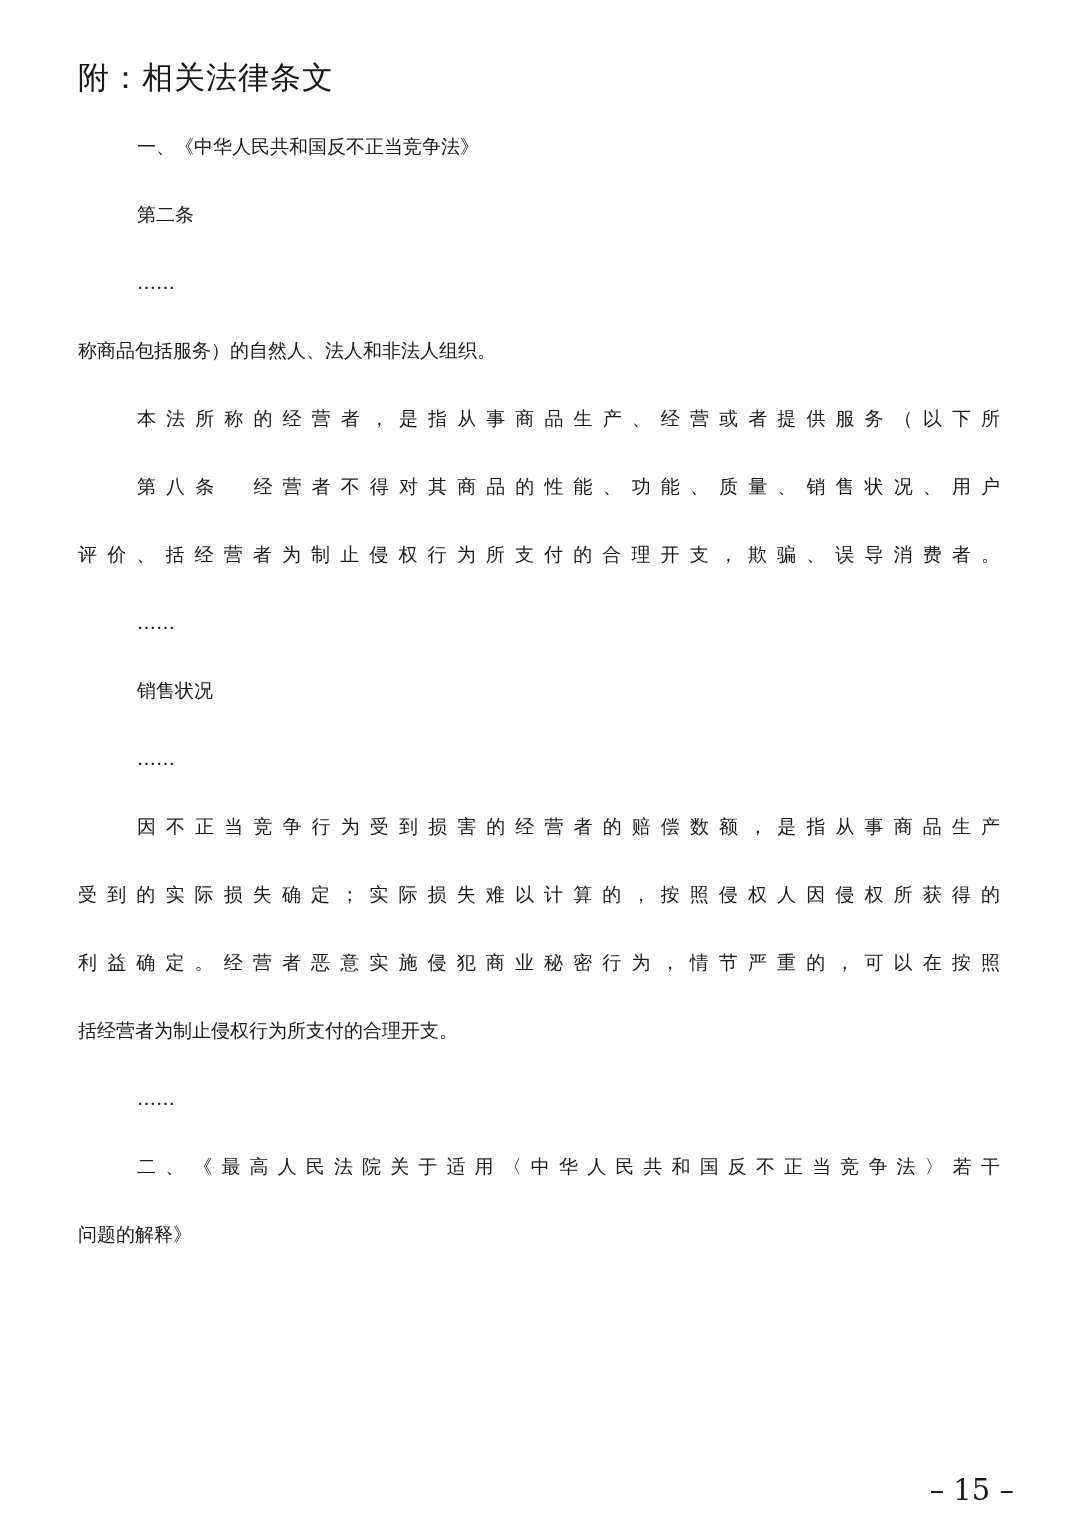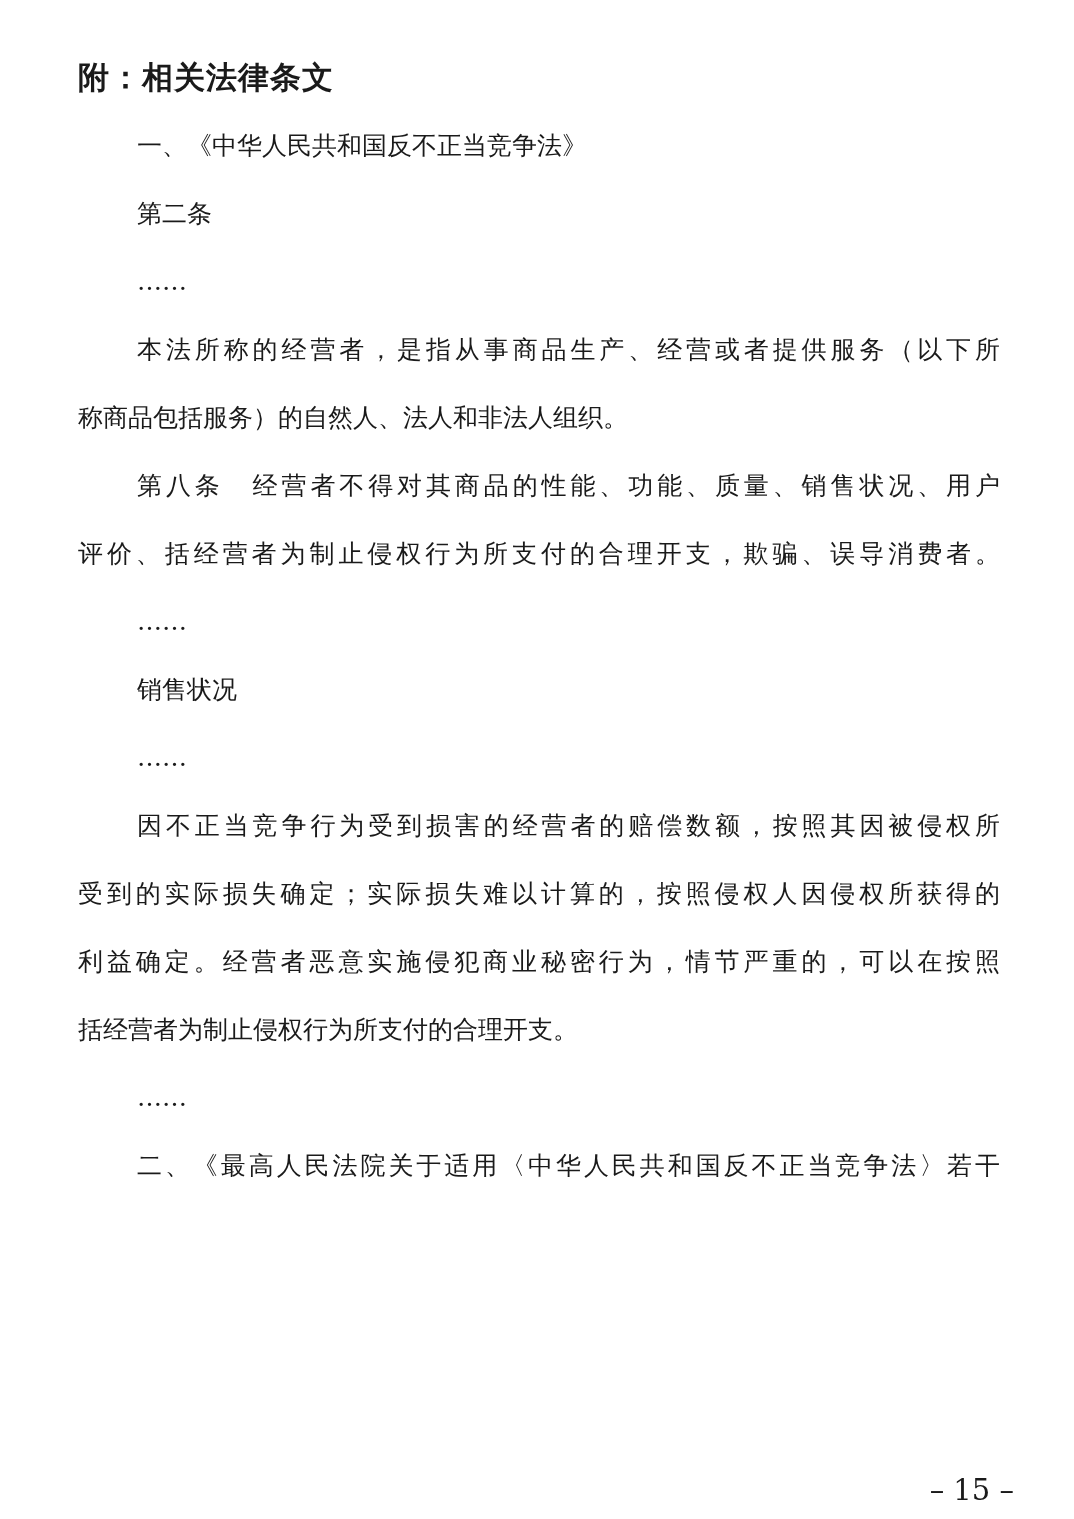--- a/index.html
+++ b/index.html
@@ -19,30 +19,30 @@
   .content {
     position: absolute;
     top: 44px;
     left: 78px;
     width: 922px;
   }
   .doc-heading {
     height: 68px;
     line-height: 68px;
     font-family: "Liberation Sans", "DejaVu Sans", sans-serif;
-    font-weight: bold;
+    font-weight: normal;
     font-size: 31px;
     letter-spacing: 1px;
     white-space: nowrap;
   }
   .line {
     height: 68px;
     line-height: 68px;
     font-family: "DejaVu Serif", "Liberation Serif", serif;
-    font-size: 25px;
+    font-size: 19px;
     white-space: nowrap;
   }
   .indent {
     text-indent: 59px;
   }
   .fill {
     white-space: normal;
     text-align: justify;
     text-align-last: justify;
     text-justify: inter-character;
@@ -60,29 +60,30 @@
 </head>
 <body>
 
 <div class="page">
   <div class="content">
     <div class="doc-heading">附：相关法律条文</div>
 
     <div class="line indent">一、《中华人民共和国反不正当竞争法》</div>
     <div class="line indent">第二条</div>
     <div class="line indent">……</div>
+    <div class="line">称商品包括服务）的自然人、法人和非法人组织。</div>
     <div class="line indent fill">本法所称的经营者，是指从事商品生产、经营或者提供服务（以下所</div>
-    <div class="line">称商品包括服务）的自然人、法人和非法人组织。</div>
     <div class="line indent fill">第八条　经营者不得对其商品的性能、功能、质量、销售状况、用户</div>
     <div class="line fill">评价、括经营者为制止侵权行为所支付的合理开支，欺骗、误导消费者。</div>
     <div class="line indent">……</div>
     <div class="line indent">销售状况</div>
     <div class="line indent">……</div>
-    <div class="line indent fill">因不正当竞争行为受到损害的经营者的赔偿数额，按照其因被侵权所</div>
+    <div class="line indent fill">因不正当竞争行为受到损害的经营者的赔偿数额，是指从事商品生产</div>
     <div class="line fill">受到的实际损失确定；实际损失难以计算的，按照侵权人因侵权所获得的</div>
     <div class="line fill">利益确定。经营者恶意实施侵犯商业秘密行为，情节严重的，可以在按照</div>
     <div class="line">括经营者为制止侵权行为所支付的合理开支。</div>
     <div class="line indent">……</div>
     <div class="line indent fill">二、《最高人民法院关于适用〈中华人民共和国反不正当竞争法〉若干</div>
+    <div class="line">问题的解释》</div>
   </div>
 
   <div class="footer">– 15 –</div>
 </div>
 
 </body></html>

